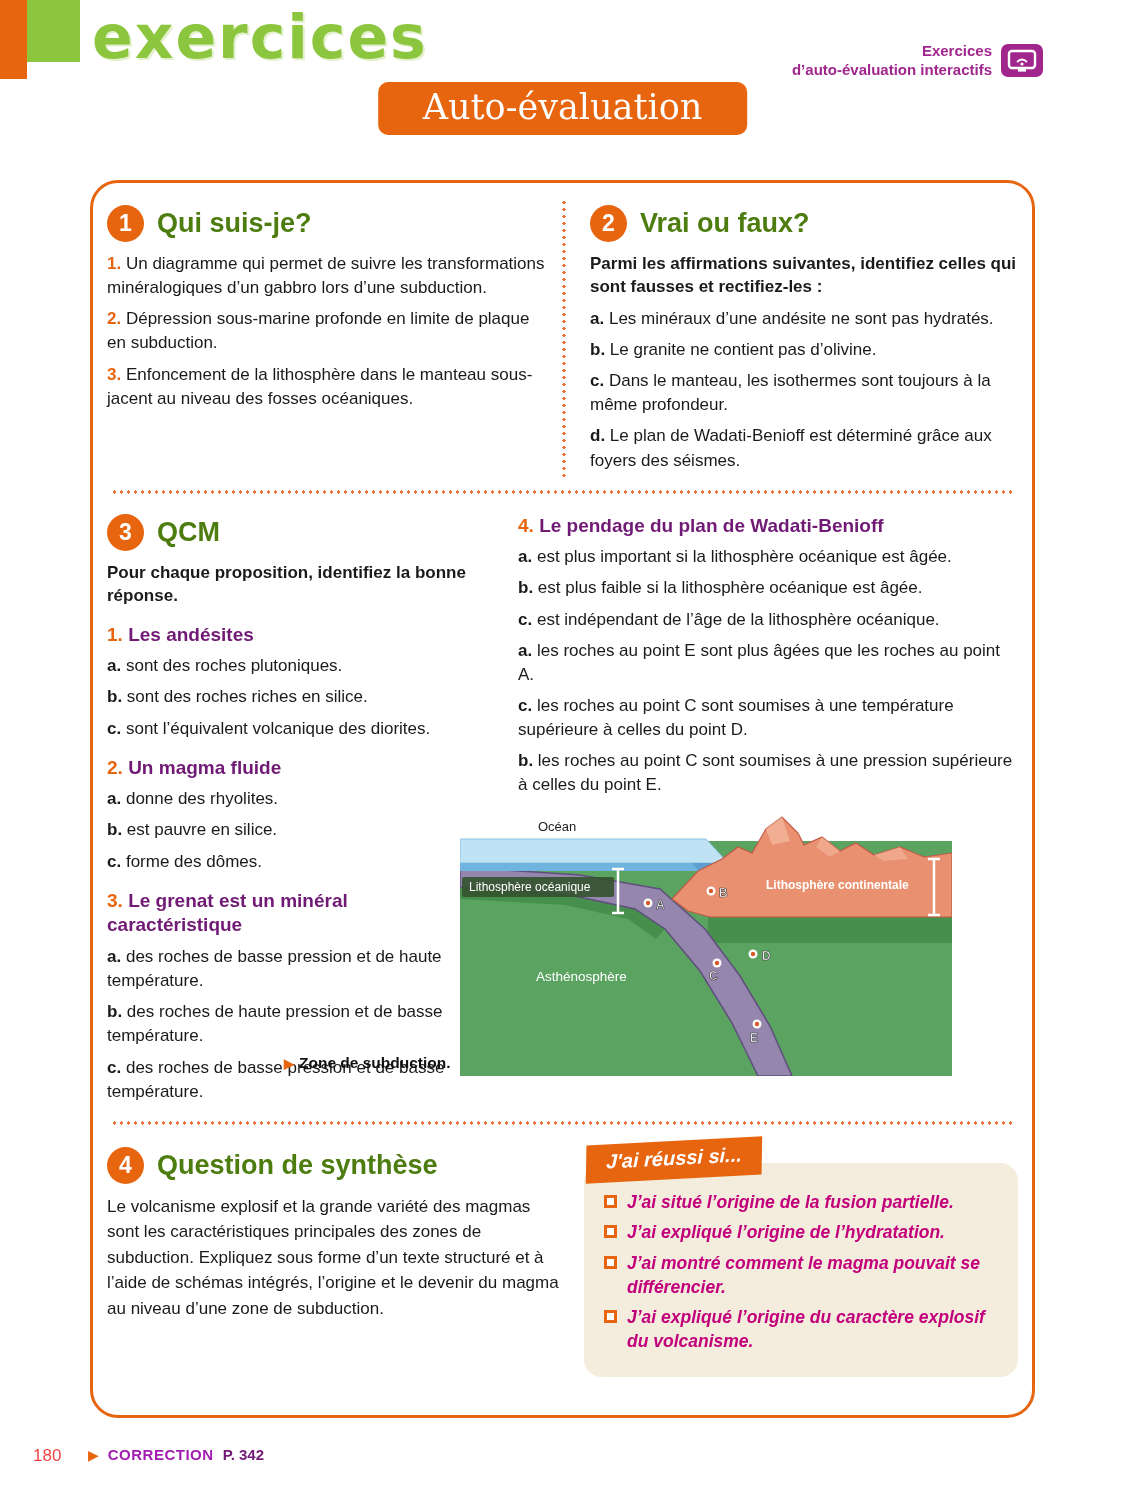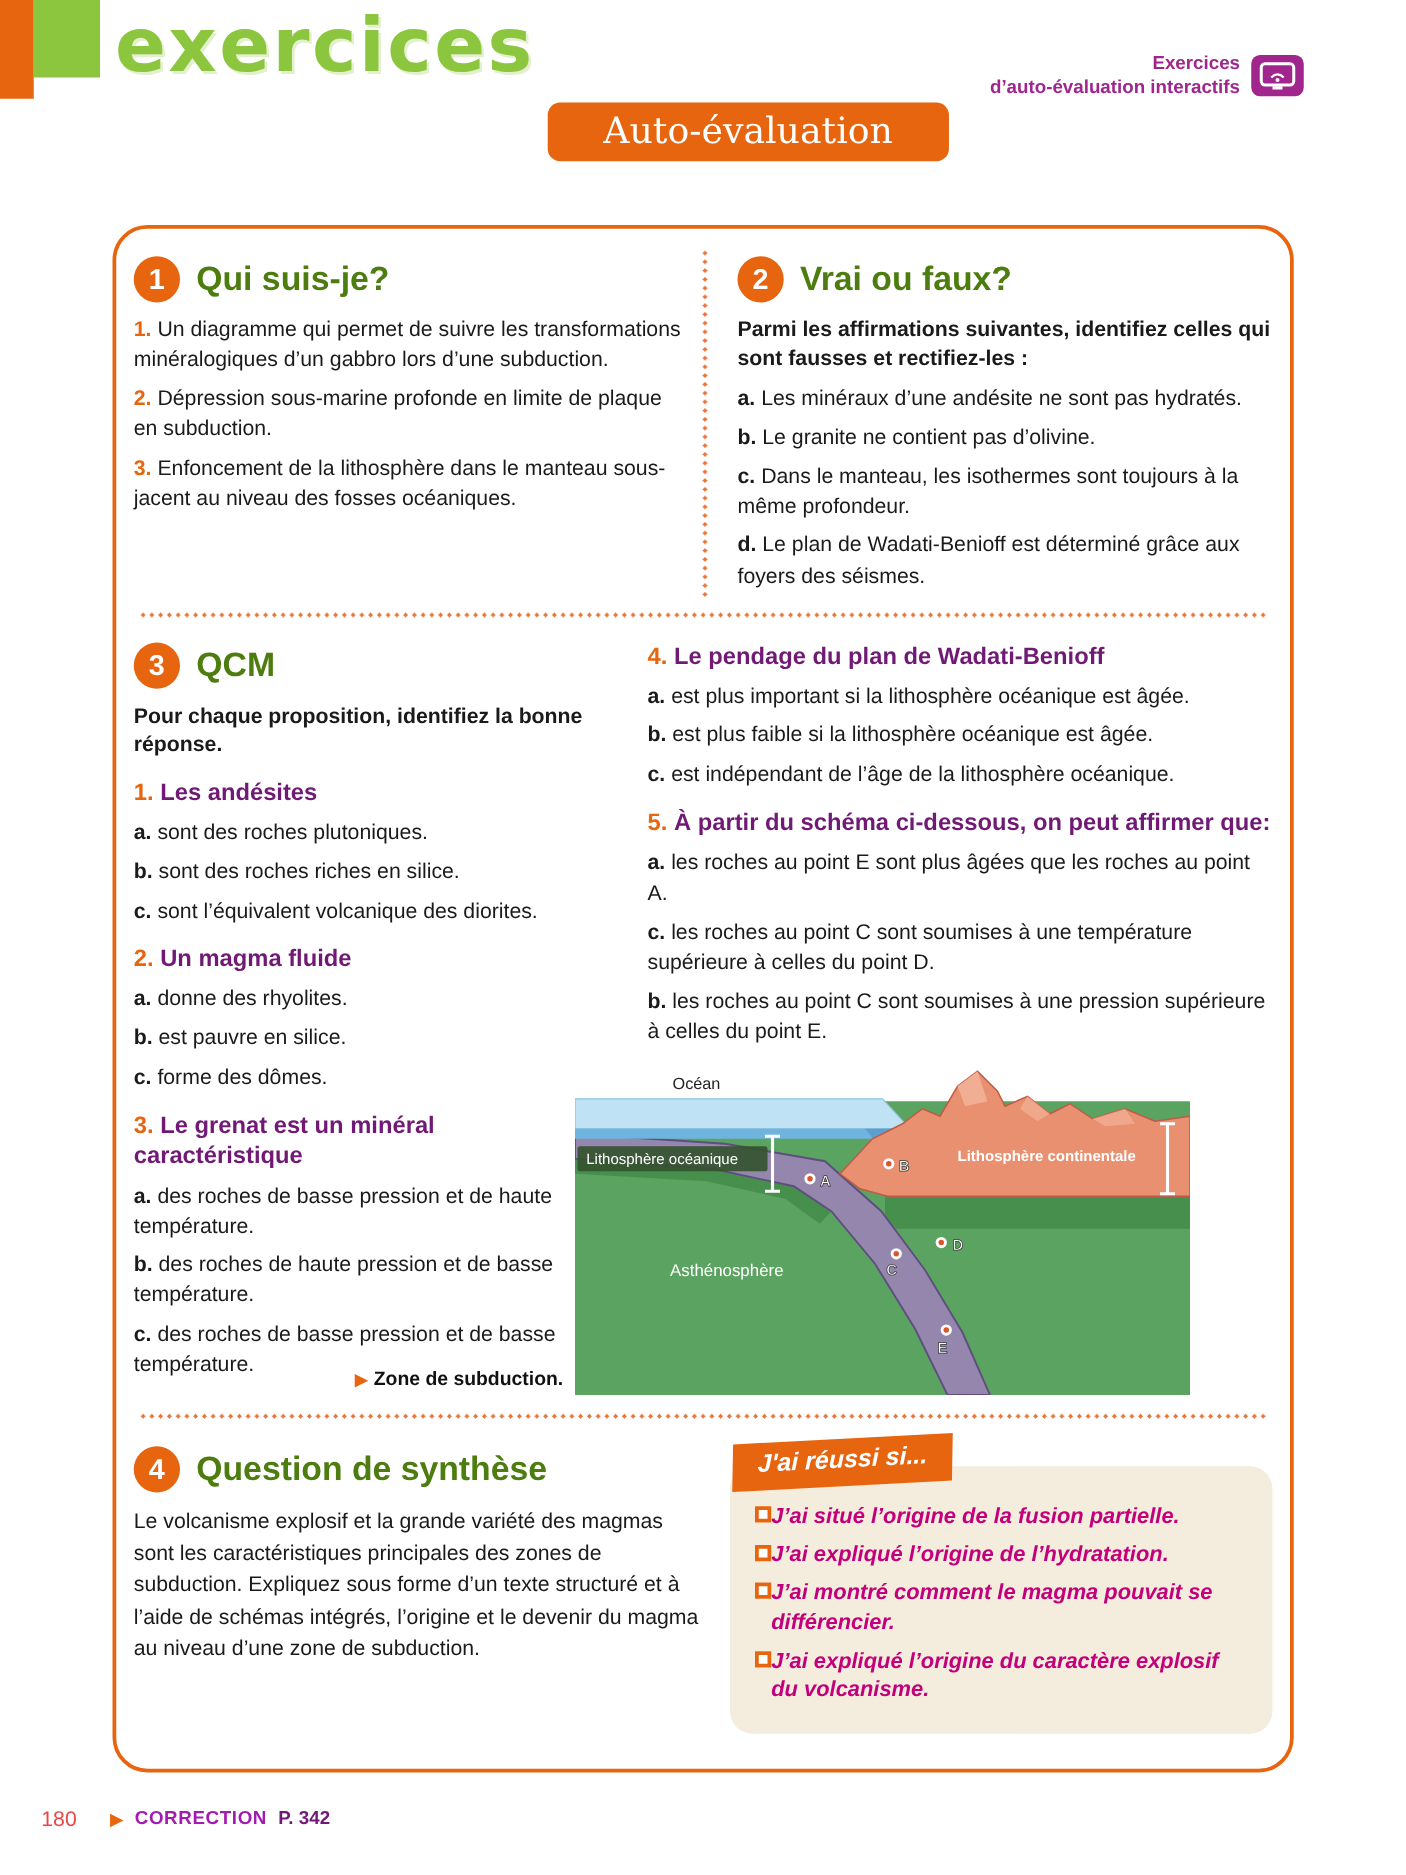--- a/index.html
+++ b/index.html
@@ -16,21 +16,21 @@
     font-family:"DejaVu Sans", sans-serif; font-weight:800; font-size:60px;
     color:#8cc63e; letter-spacing:2px;
     text-shadow:2px 2px 0 #e4f0cd;
   }
   .interactive { position:absolute; right:82px; top:42px; display:flex; align-items:center; gap:9px; }
   .interactive .txt { text-align:right; color:#a0268e; font-weight:bold; font-size:15px; line-height:1.25; }
   .int-icon { width:42px; height:33px; background:#a0268e; border-radius:7px; display:flex; align-items:center; justify-content:center; }
   .badge {
     position:absolute; left:50%; transform:translateX(-50%); top:82px;
     background:#e8650f; color:#fff; font-family:"DejaVu Serif", serif;
-    font-size:29px; padding:5px 45px 8px; border-radius:10px;margin-left:36px;
+    font-size:35px; padding:5px 45px 8px; border-radius:10px;
   }
   
   .main-box {
     position:absolute; left:90px; top:180px; width:945px; height:1238px;
     border:3px solid #e8650f; border-radius:28px;
     padding:16px 14px 14px;
   }
   .row-top { display:flex; min-height:245px; }
   .col-l { width:455px; padding-right:10px; }
   .vdots { width:4px; background-image:radial-gradient(circle,#e8743a 1.6px,transparent 1.7px);
@@ -62,21 +62,21 @@
   
   .row-bot { display:flex; margin-top:16px; }
   .bot-l { width:455px; }
   .bot-r { flex:1; padding-left:22px; position:relative; }
   .ribbon {
     display:inline-block; background:#e8650f; color:#fff; font-weight:bold; font-style:italic;
     font-size:20px; padding:6px 20px 9px; transform:rotate(-3deg) skewX(-4deg);
     position:relative; z-index:2; margin-left:2px;
   }
   .reussi-box { background:#f4ecdc; border-radius:18px; padding:28px 18px 16px 20px; margin-top:-16px; }
-  .check-item { display:flex; margin-bottom:7px; }
+  .check-item { display:flex; gap:10px; margin-bottom:7px; }
   .cb { width:13px; height:13px; border:3.5px solid #e8650f; margin-top:4px; flex:none; background:#fff; }
   .check-item .ct { color:#c2007b; font-weight:bold; font-style:italic; font-size:17.5px; line-height:1.35; }
   
   .page-num { position:absolute; left:33px; top:1446px; font-size:17px; color:#ef4444; }
   .correction { position:absolute; left:88px; top:1446px; display:flex; align-items:center; gap:9px; }
   .correction .arr { color:#e8650f; font-size:14px; }
   .correction .c1 { font-weight:bold; font-size:15px; color:#a21caf; letter-spacing:0.5px; }
   .correction .c2 { font-weight:bold; font-size:15px; color:#701a75; }
 </style>
 </head>
@@ -154,21 +154,20 @@
       <p class="item"><span class="bl">b.</span> <span>des roches de haute pression et de basse température.</span></p>
       <p class="item"><span class="bl">c.</span> <span>des roches de basse pression et de basse température.</span></p>
     </div>
 
     <div class="qcm-r">
       <div class="qt" style="margin-top:6px;"><span class="qn">4.</span> <span class="qtx">Le pendage du plan de Wadati-Benioff</span></div>
       <p class="item"><span class="bl">a.</span> <span>est plus important si la lithosphère océanique est âgée.</span></p>
       <p class="item"><span class="bl">b.</span> <span>est plus faible si la lithosphère océanique est âgée.</span></p>
       <p class="item"><span class="bl">c.</span> <span>est indépendant de l’âge de la lithosphère océanique.</span></p>
 
-      <div class="qt"><span class="qn">5.</span> <span class="qtx">À partir du schéma ci-dessous, on peut affirmer que:</span></div>
       <p class="item"><span class="bl">a.</span> <span>les roches au point E sont plus âgées que les roches au point A.</span></p>
       <p class="item"><span class="bl">c.</span> <span>les roches au point C sont soumises à une température supérieure à celles du point D.</span></p>
       <p class="item"><span class="bl">b.</span> <span>les roches au point C sont soumises à une pression supérieure à celles du point E.</span></p>
 
       <div class="diagram-wrap">
         <svg width="492" height="265" viewBox="0 0 492 265">
           <rect x="0" y="0" width="492" height="265" fill="#ffffff"></rect>
           <rect x="0" y="30" width="492" height="235" fill="#5ba361"></rect>
 
           <polygon points="0,76 110,84 175,98 205,118 196,128 168,108 105,94 0,88" fill="#478f4d"></polygon>

